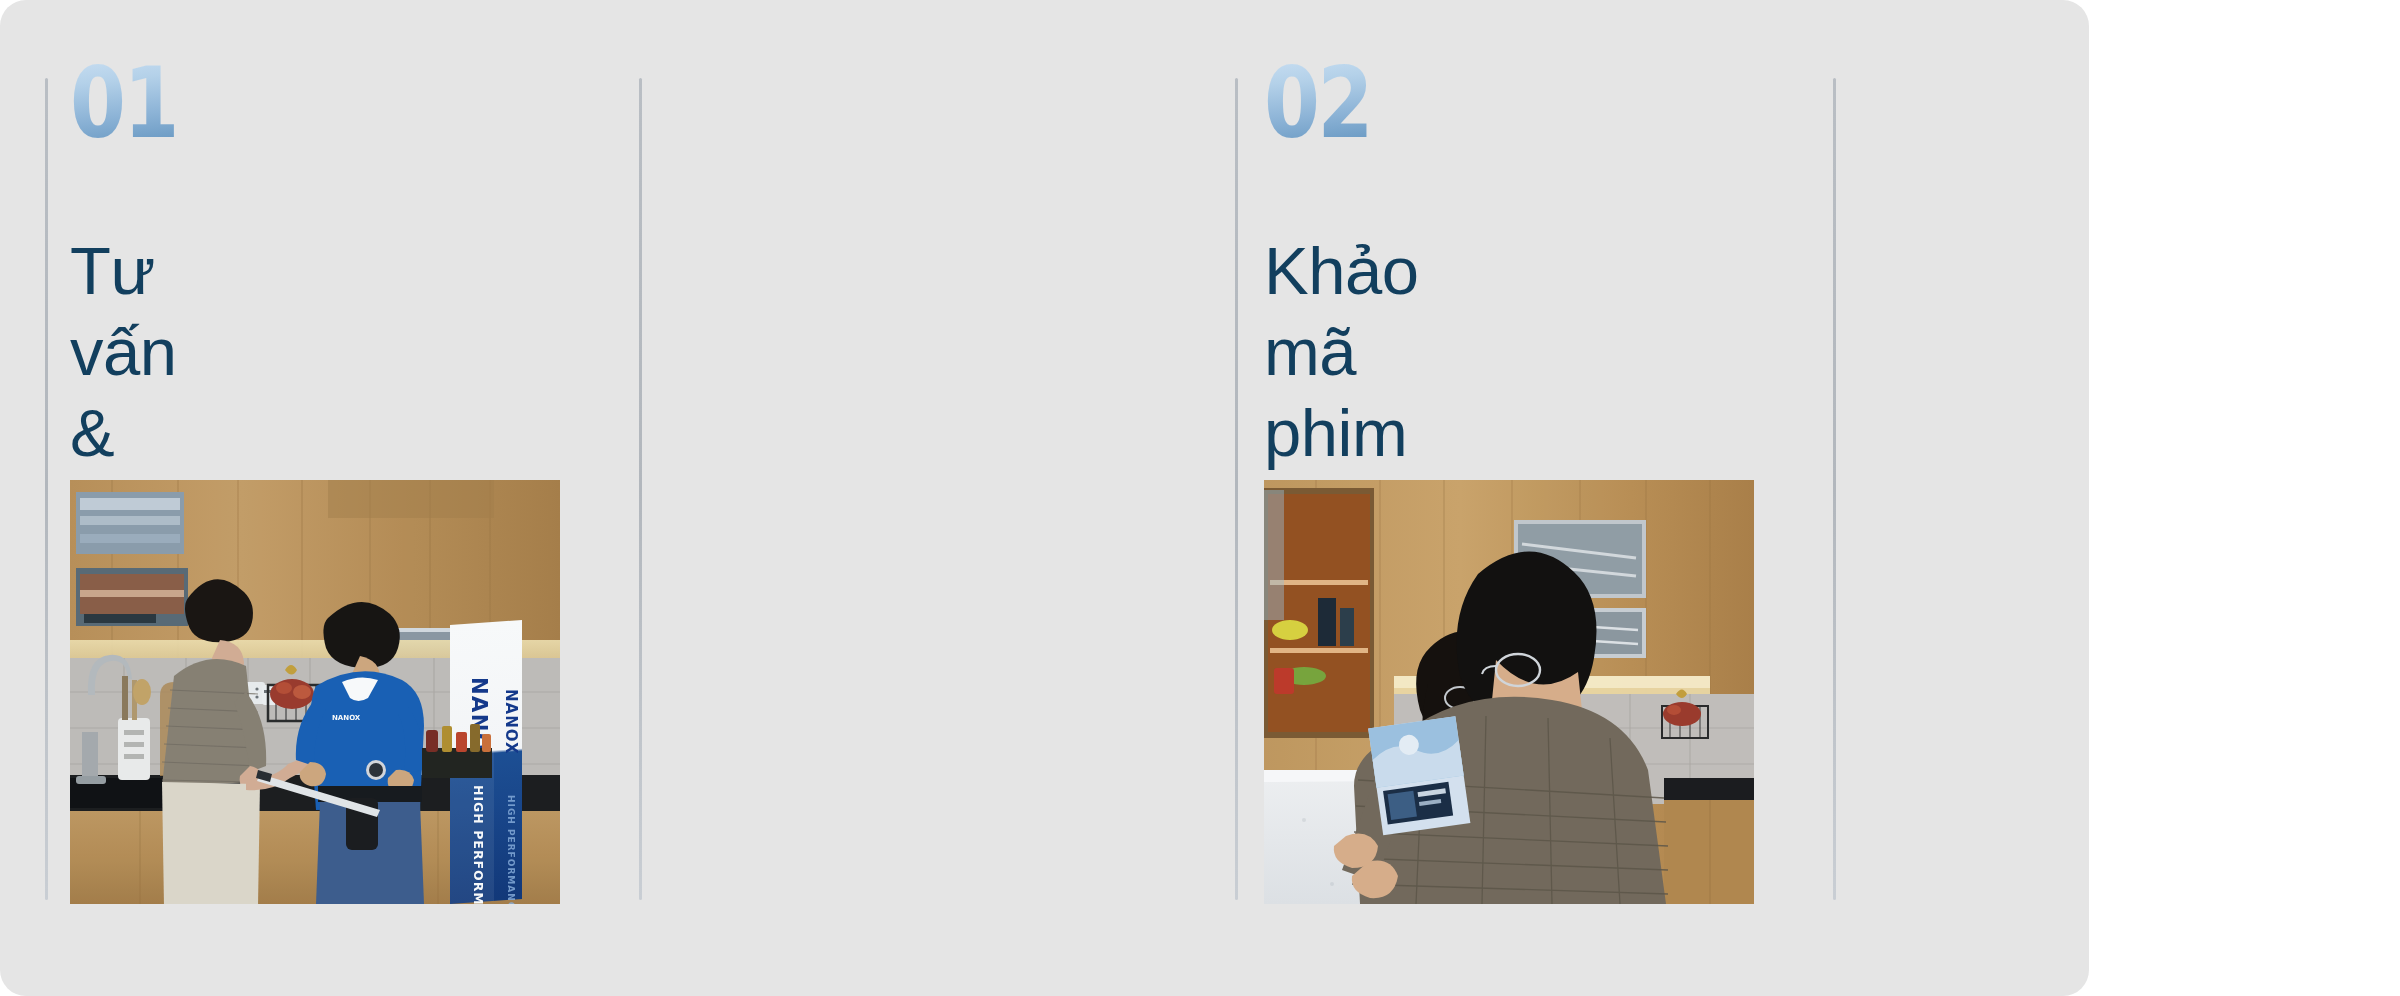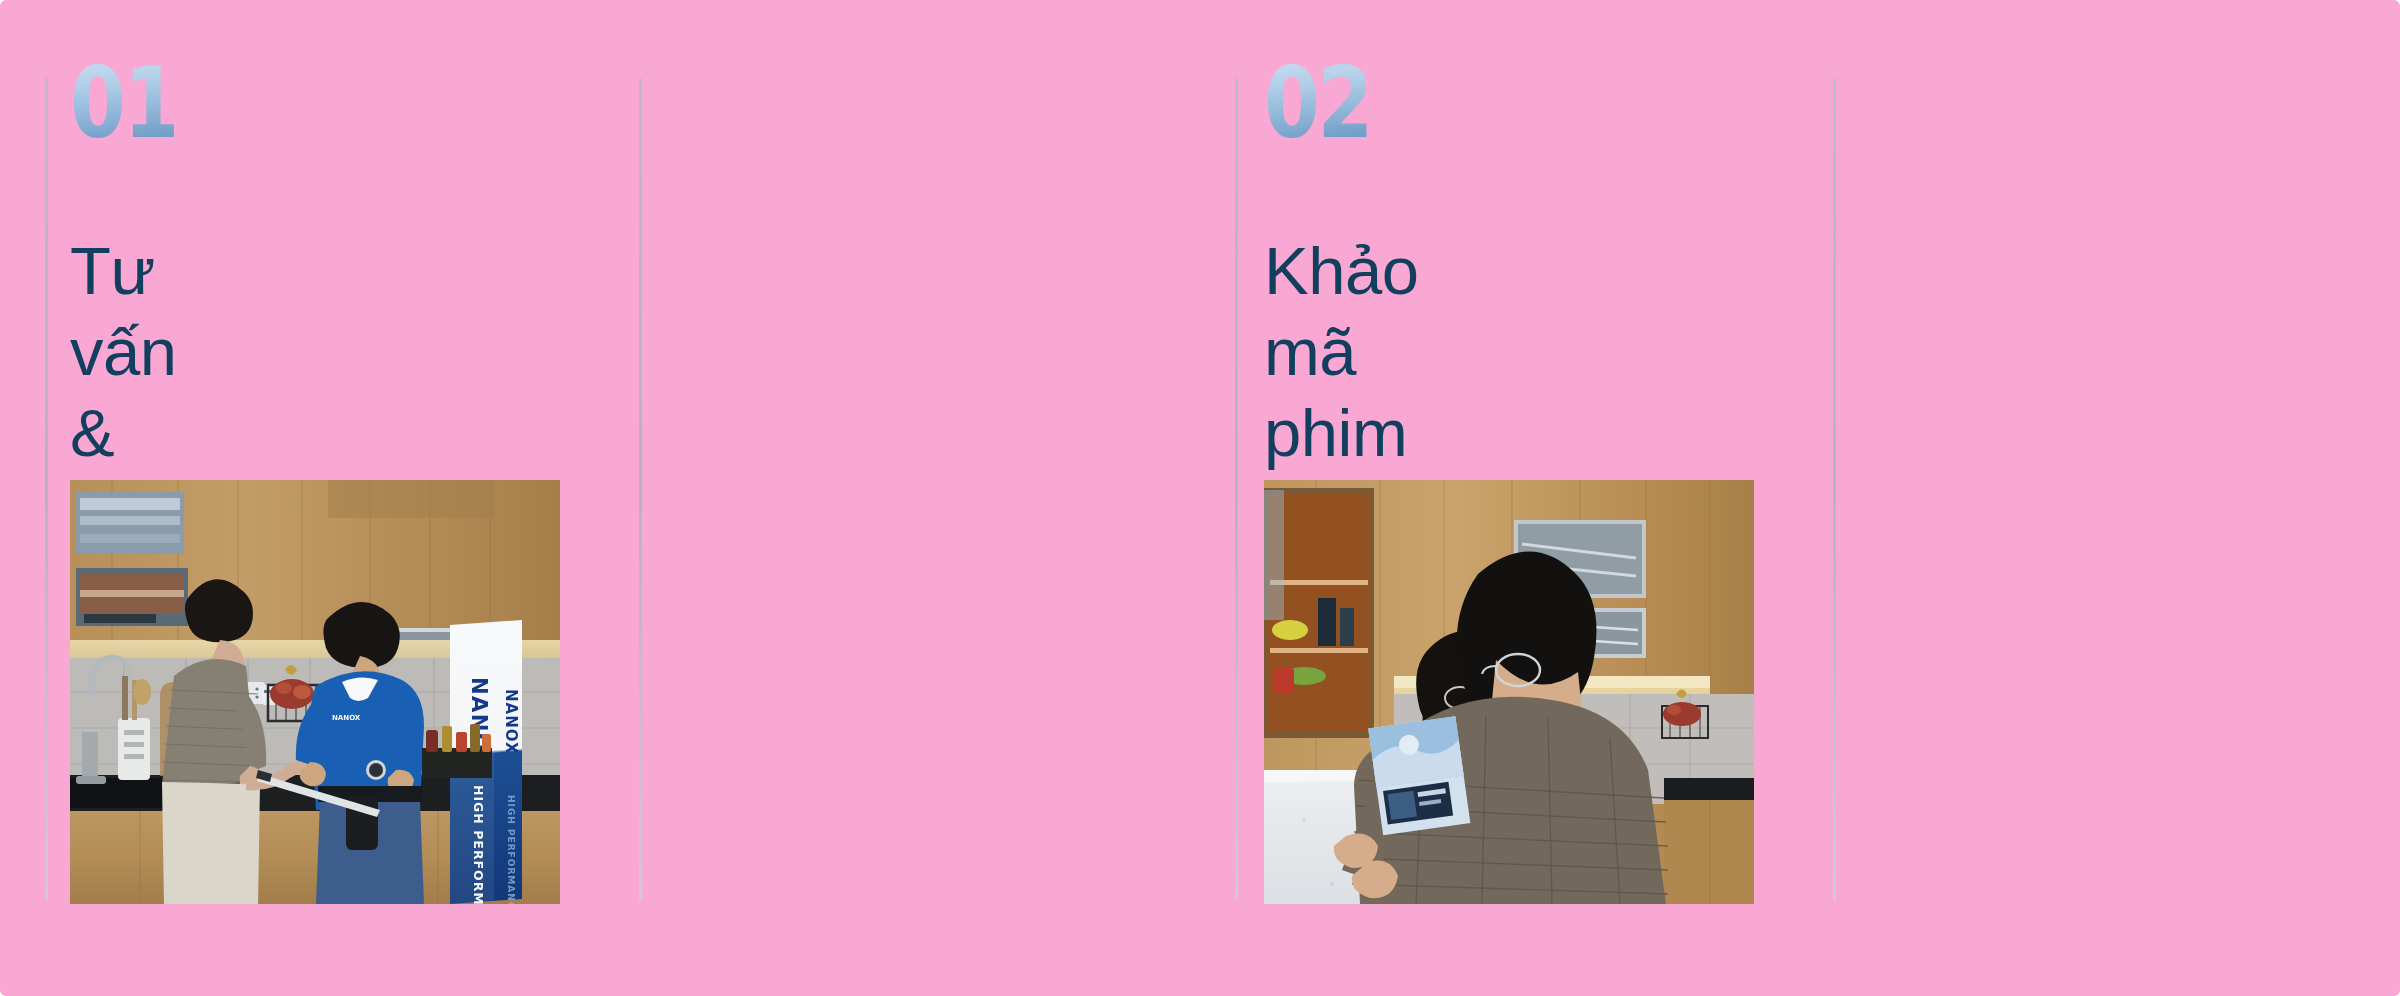--- a/index.html
+++ b/index.html
@@ -1,22 +1,22 @@
 <!DOCTYPE html>
 <html><head>
 <meta charset="utf-8">
 <style>
   html,body{margin:0;padding:0;background:#ffffff;}
   body{width:2400px;height:996px;overflow:hidden;font-family:"Liberation Sans",sans-serif;}
 
   #panel{
     position:relative;
-    width:2400px;height:996px;
-    background:#f9a8d4;
-    border-radius:6px;
+    width:2089px;height:996px;
+    background:#e5e5e5;
+    border-radius:26px;
     overflow:hidden;
   }
 
   #steps{
     position:absolute;
     left:0;top:0;
     width:2400px;height:996px;
     display:flex;
     flex-direction:row;
   }

